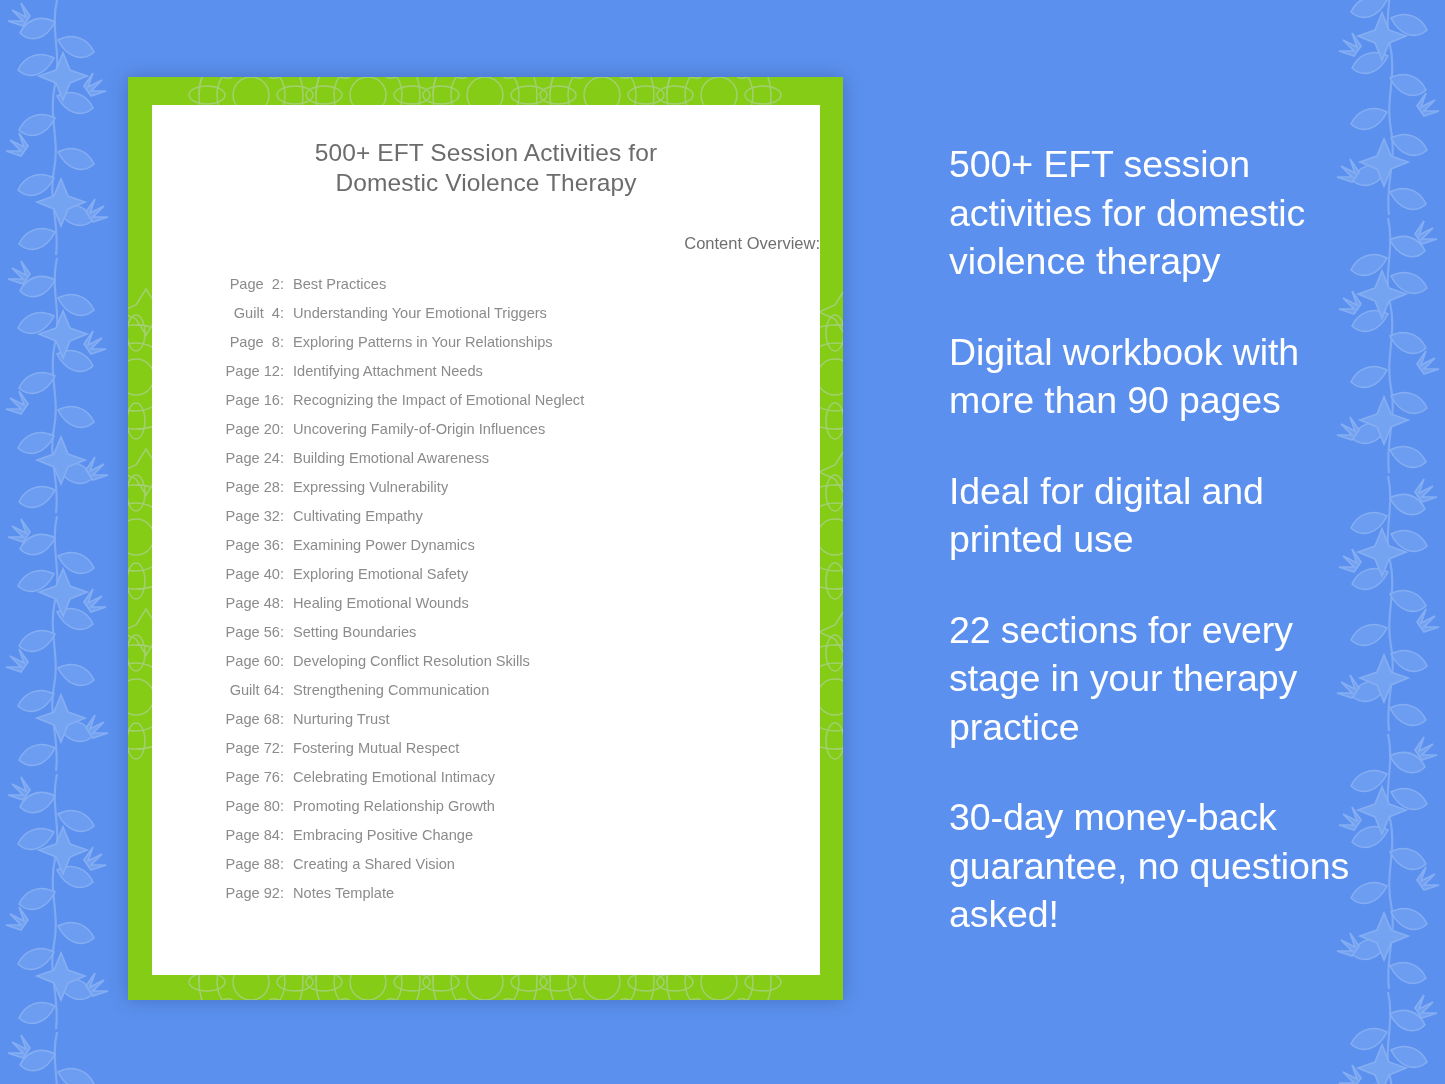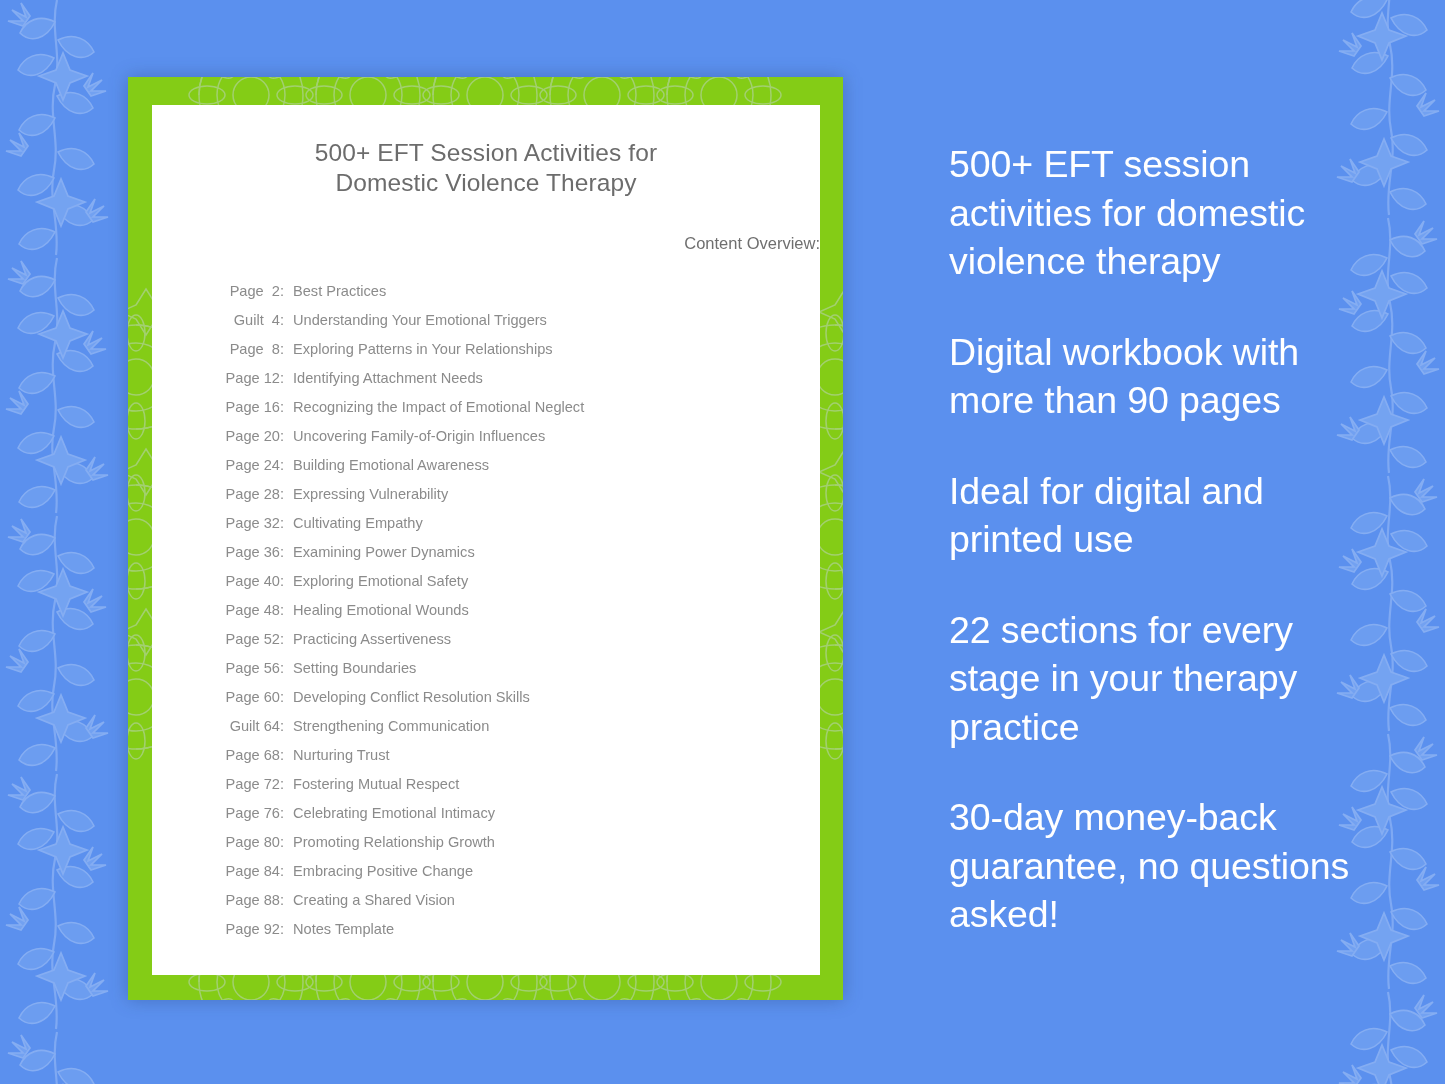--- a/index.html
+++ b/index.html
@@ -74,21 +74,21 @@
   .overview-label {
     margin-top:36px;
     margin-left:46px;
     font-size:16.5px;
     color:#6f6f6f;
     font-weight:400;
     text-align:right;
   }
 
   .toc {
-    margin-top:24px;
+    margin-top:17px;
     margin-left:70px;
     list-style:none;
   }
 
   .toc-item {
     font-size:14.6px;
     line-height:29px;
     color:#8b8b8b;
     white-space:pre;
     font-weight:400;
@@ -228,21 +228,20 @@
         <li class="toc-item"><span class="toc-page">Page  8:</span><span class="toc-sep"> </span><span class="toc-title">Exploring Patterns in Your Relationships</span></li>
         <li class="toc-item"><span class="toc-page">Page 12:</span><span class="toc-sep"> </span><span class="toc-title">Identifying Attachment Needs</span></li>
         <li class="toc-item"><span class="toc-page">Page 16:</span><span class="toc-sep"> </span><span class="toc-title">Recognizing the Impact of Emotional Neglect</span></li>
         <li class="toc-item"><span class="toc-page">Page 20:</span><span class="toc-sep"> </span><span class="toc-title">Uncovering Family-of-Origin Influences</span></li>
         <li class="toc-item"><span class="toc-page">Page 24:</span><span class="toc-sep"> </span><span class="toc-title">Building Emotional Awareness</span></li>
         <li class="toc-item"><span class="toc-page">Page 28:</span><span class="toc-sep"> </span><span class="toc-title">Expressing Vulnerability</span></li>
         <li class="toc-item"><span class="toc-page">Page 32:</span><span class="toc-sep"> </span><span class="toc-title">Cultivating Empathy</span></li>
         <li class="toc-item"><span class="toc-page">Page 36:</span><span class="toc-sep"> </span><span class="toc-title">Examining Power Dynamics</span></li>
         <li class="toc-item"><span class="toc-page">Page 40:</span><span class="toc-sep"> </span><span class="toc-title">Exploring Emotional Safety</span></li>
         <li class="toc-item"><span class="toc-page">Page 48:</span><span class="toc-sep"> </span><span class="toc-title">Healing Emotional Wounds</span></li>
-        <li class="toc-item"><span class="toc-page">Page 52:</span><span class="toc-sep"> </span><span class="toc-title">Practicing Assertiveness</span></li>
         <li class="toc-item"><span class="toc-page">Page 56:</span><span class="toc-sep"> </span><span class="toc-title">Setting Boundaries</span></li>
         <li class="toc-item"><span class="toc-page">Page 60:</span><span class="toc-sep"> </span><span class="toc-title">Developing Conflict Resolution Skills</span></li>
         <li class="toc-item"><span class="toc-page">Guilt 64:</span><span class="toc-sep"> </span><span class="toc-title">Strengthening Communication</span></li>
         <li class="toc-item"><span class="toc-page">Page 68:</span><span class="toc-sep"> </span><span class="toc-title">Nurturing Trust</span></li>
         <li class="toc-item"><span class="toc-page">Page 72:</span><span class="toc-sep"> </span><span class="toc-title">Fostering Mutual Respect</span></li>
         <li class="toc-item"><span class="toc-page">Page 76:</span><span class="toc-sep"> </span><span class="toc-title">Celebrating Emotional Intimacy</span></li>
         <li class="toc-item"><span class="toc-page">Page 80:</span><span class="toc-sep"> </span><span class="toc-title">Promoting Relationship Growth</span></li>
         <li class="toc-item"><span class="toc-page">Page 84:</span><span class="toc-sep"> </span><span class="toc-title">Embracing Positive Change</span></li>
         <li class="toc-item"><span class="toc-page">Page 88:</span><span class="toc-sep"> </span><span class="toc-title">Creating a Shared Vision</span></li>
         <li class="toc-item"><span class="toc-page">Page 92:</span><span class="toc-sep"> </span><span class="toc-title">Notes Template</span></li>

